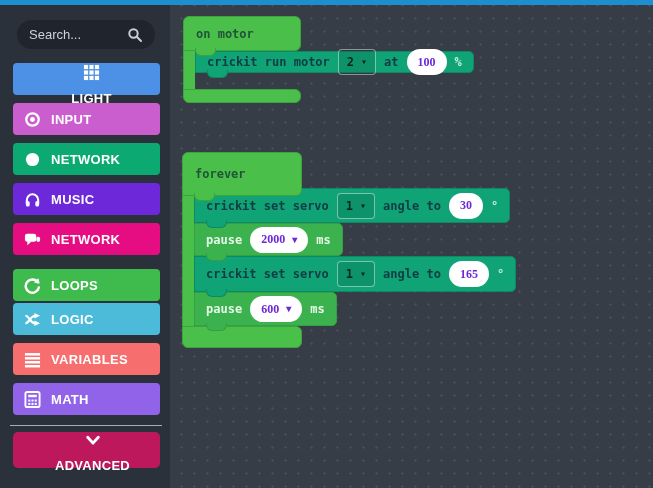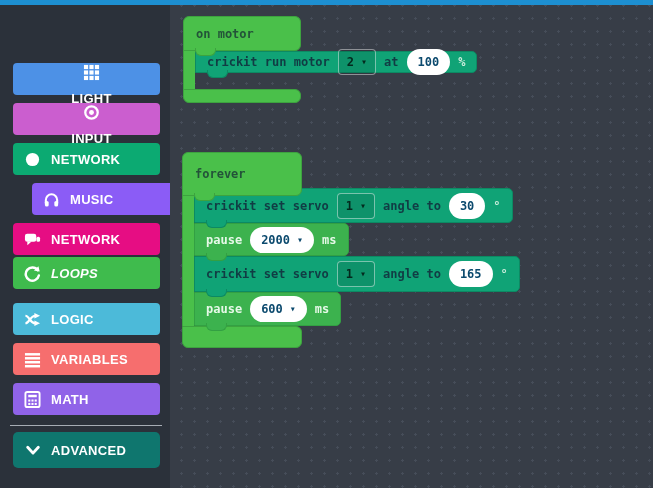--- a/index.html
+++ b/index.html
@@ -20,22 +20,22 @@
   }
   .cat{
     position:absolute;left:13px;width:147px;height:32px;border-radius:4px;
     display:flex;align-items:center;gap:10px;padding-left:10px;box-sizing:border-box;
     color:#ffffff;font-weight:bold;font-size:13px;letter-spacing:.3px;cursor:pointer;
   }
   .cat .ic{width:18px;height:18px;display:flex;align-items:center;justify-content:center;flex:0 0 18px;}
   .divider{position:absolute;left:10px;top:420px;width:152px;height:1px;background:#a6acb4;}
   .advanced{
     position:absolute;left:13px;top:427px;width:147px;height:36px;border-radius:5px;
-    background:#0f766e;color:#fff;font-weight:bold;font-size:13px;letter-spacing:.3px;
-    display:flex;align-items:center;gap:10px;padding-left:12px;box-sizing:border-box;cursor:pointer;
+    background:#be185d;color:#fff;font-weight:bold;font-size:13px;letter-spacing:.3px;
+    display:flex;align-items:center;gap:10px;padding-left:12px;box-sizing:border-box;cursor:pointer;flex-direction:column;
   }
   
   .workspace{
     position:absolute;left:170px;top:5px;width:483px;height:483px;
     background-color:#373d47;
     background-image:radial-gradient(#464d59 1.1px, transparent 1.3px);
     background-size:13px 13px;background-position:5px 7px;
   }
   .blk{
     position:absolute;box-sizing:border-box;
@@ -65,70 +65,79 @@
   .bump.bg-green::after{background:#4ac04a;border:1px solid #3da33f;border-top:none;}
   .bump.bg-teal::after{background:#10a376;border:1px solid #0c8a63;border-top:none;}
   .bump.bg-pause::after{background:#3cb24e;border:1px solid #33a043;border-top:none;}
   .dd{
     display:flex;align-items:center;gap:7px;height:24px;padding:0 8px;
     border:1px solid rgba(255,255,255,.45);background:rgba(0,0,0,.10);
     border-radius:4px;color:rgba(0,0,0,.72);
   }
   .pill{
     display:flex;align-items:center;gap:7px;height:26px;padding:0 11px;
-    background:#ffffff;border-radius:13px;color:#0c4a6e;
+    background:#ffffff;border-radius:13px;color:#6d28d9;font-family:Liberation Serif, serif;
   }
   .unit{color:#cdeedd;}
   .arrow{font-size:10px;line-height:1;}
   svg{display:block;}
 </style>
 </head>
 <body>
 
 <div class="topbar"></div>
 
 <div class="sidebar">
+  <div class="search">
+    <span>Search...</span>
+    <span class="ic">
+      <svg width="16" height="16" viewBox="0 0 16 16">
+          <circle cx="6.5" cy="6.5" r="4.2" fill="none" stroke="#c7ced6" stroke-width="2"></circle>
+          <line x1="9.8" y1="9.8" x2="14" y2="14" stroke="#c7ced6" stroke-width="2" stroke-linecap="round"></line>
+        </svg>
+    </span>
+  </div>
 
   <div class="cat" style="top: 58px; background: rgb(77, 145, 230); flex-direction: column;">
     <span class="ic">
       <svg width="17" height="17" viewBox="0 0 18 18" fill="#fff">
           <rect x="1" y="1" width="4.4" height="4.4"></rect>
           <rect x="6.8" y="1" width="4.4" height="4.4"></rect>
           <rect x="12.6" y="1" width="4.4" height="4.4"></rect>
           <rect x="1" y="6.8" width="4.4" height="4.4"></rect>
           <rect x="6.8" y="6.8" width="4.4" height="4.4"></rect>
           <rect x="12.6" y="6.8" width="4.4" height="4.4"></rect>
           <rect x="1" y="12.6" width="4.4" height="4.4"></rect>
           <rect x="6.8" y="12.6" width="4.4" height="4.4"></rect>
           <rect x="12.6" y="12.6" width="4.4" height="4.4"></rect>
         </svg>
     </span>
     <span>LIGHT</span>
   </div>
 
-  <div class="cat" style="top: 98px; background: rgb(203, 94, 207); flex-direction: column;">
+  <div class="cat" style="top: 98px; background: rgb(203, 94, 207);">
     <span class="ic">
       <svg width="17" height="17" viewBox="0 0 18 18">
           <circle cx="9" cy="9" r="6.6" fill="none" stroke="#fff" stroke-width="2.4"></circle>
           <circle cx="9" cy="9" r="2.6" fill="#fff"></circle>
         </svg>
     </span>
     <span>INPUT</span>
   </div>
 
   <div class="cat" style="top: 138px; background: rgb(12, 170, 114);">
     <span class="ic">
       <svg width="17" height="17" viewBox="0 0 18 18">
           <circle cx="9" cy="9" r="7" fill="#fff"></circle>
         </svg>
     </span>
     <span>NETWORK</span>
   </div>
 
-  <div class="cat" style="top: 178px; background: #8b5cf6; margin-left: 19px;">
+  <div class="cat" style="top: 178px; background: #6d28d9;">
     <span class="ic">
       <svg width="17" height="17" viewBox="0 0 18 18">
           <path d="M3 13 V9.5 a6 6 0 0 1 12 0 V13" fill="none" stroke="#fff" stroke-width="2.2" stroke-linecap="round"></path>
           <rect x="2" y="10.5" width="4" height="6" rx="1.8" fill="#fff"></rect>
           <rect x="12" y="10.5" width="4" height="6" rx="1.8" fill="#fff"></rect>
         </svg>
     </span>
     <span>MUSIC</span>
   </div>
 
@@ -136,21 +145,21 @@
     <span class="ic">
       <svg width="17" height="17" viewBox="0 0 18 18" fill="#fff">
           <rect x="1" y="3" width="12" height="8.5" rx="2.4"></rect>
           <path d="M3.5 11 L3.5 15 L8 11 Z"></path>
           <rect x="13.2" y="6" width="3.8" height="5.5" rx="1.6"></rect>
         </svg>
     </span>
     <span>NETWORK</span>
   </div>
 
-  <div class="cat" style="top: 252px; background: rgb(63, 187, 77); font-style: italic;">
+  <div class="cat" style="top: 264px; background: rgb(63, 187, 77);">
     <span class="ic">
       <svg width="17" height="17" viewBox="0 0 18 18">
           <path d="M14.5 5.5 A7 7 0 1 0 15.7 11" fill="none" stroke="#fff" stroke-width="2.6" stroke-linecap="round"></path>
           <path d="M10.5 5.7 L16.6 6.9 L15.3 1.2 Z" fill="#fff"></path>
         </svg>
     </span>
     <span>LOOPS</span>
   </div>
 
   <div class="cat" style="top: 298px; background: rgb(76, 186, 217);">

